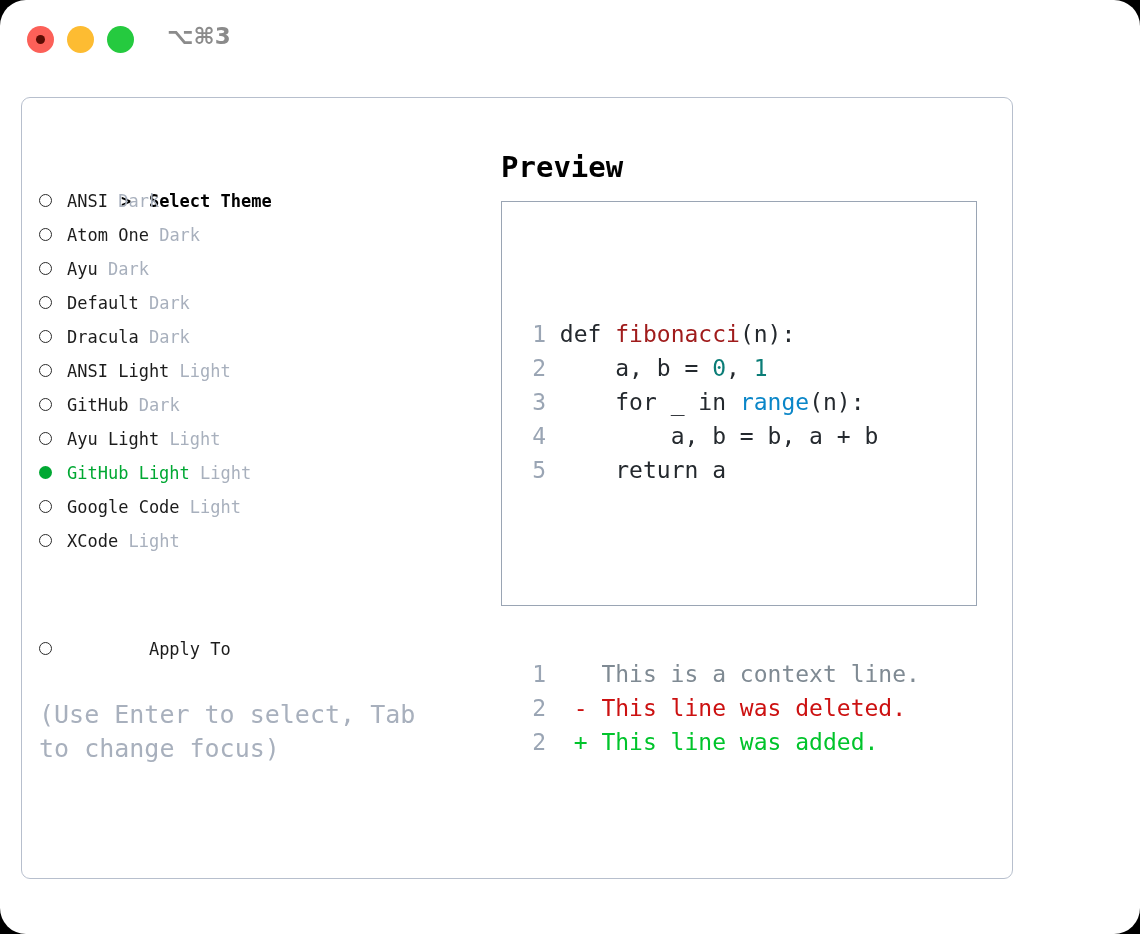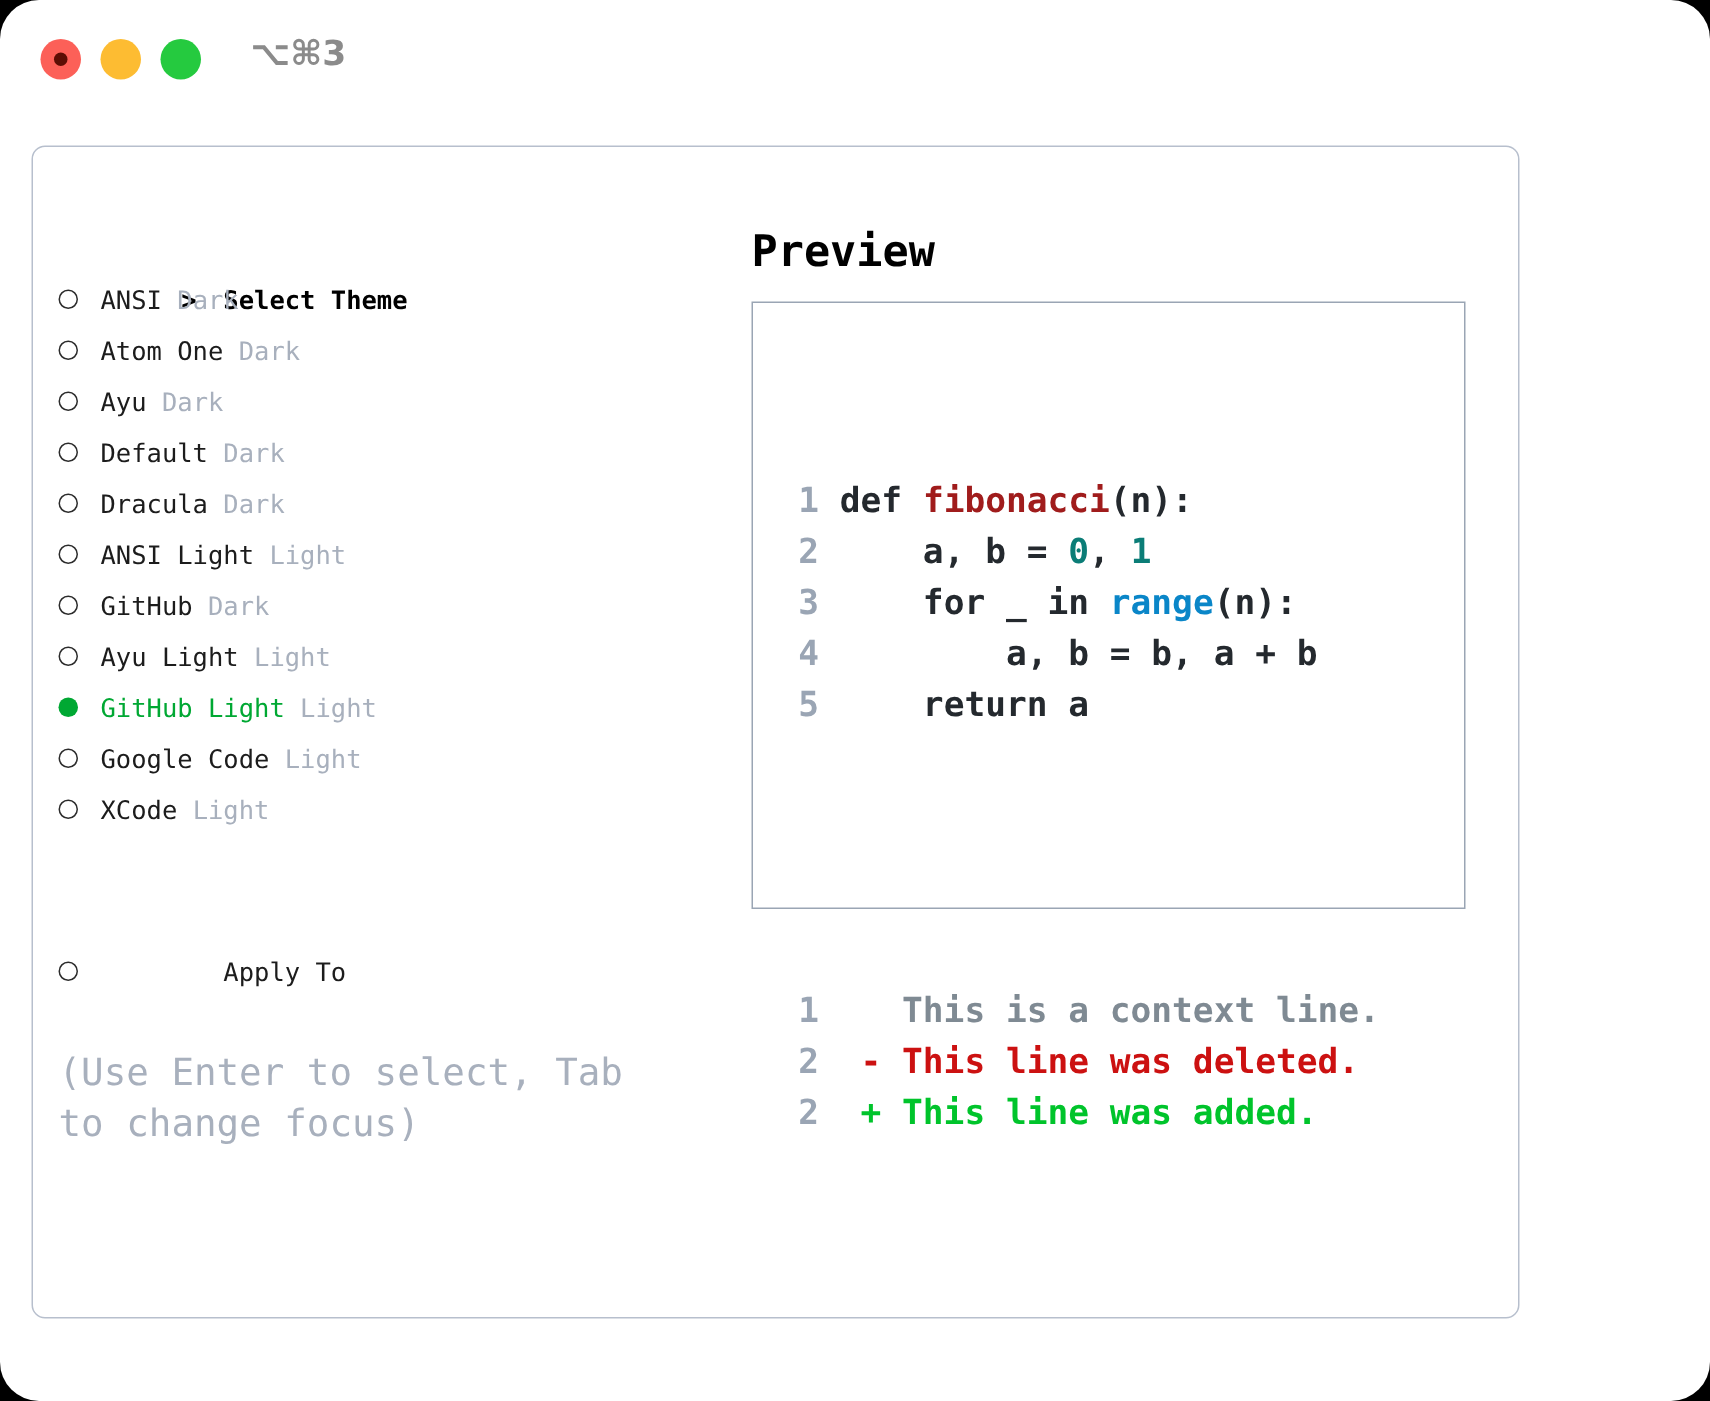--- a/index.html
+++ b/index.html
@@ -167,21 +167,21 @@
     position: relative;
   }
   .code {
     position: absolute;
     left: 16px;
     top: 47px;
     font-size: 23px;
     line-height: 34px;
     white-space: pre;
   }
-  .cline { white-space: pre; font-weight: bold; }
+  .cline { white-space: pre; }
   .lno {
     display: inline-block;
     width: 28px;
     text-align: right;
     color: #9aa5b4;
   }
   .ctext { color: #24292e; }
   .blank-line { height: 34px; }
 
   .tok-fn   { color: #a01c1c; }

